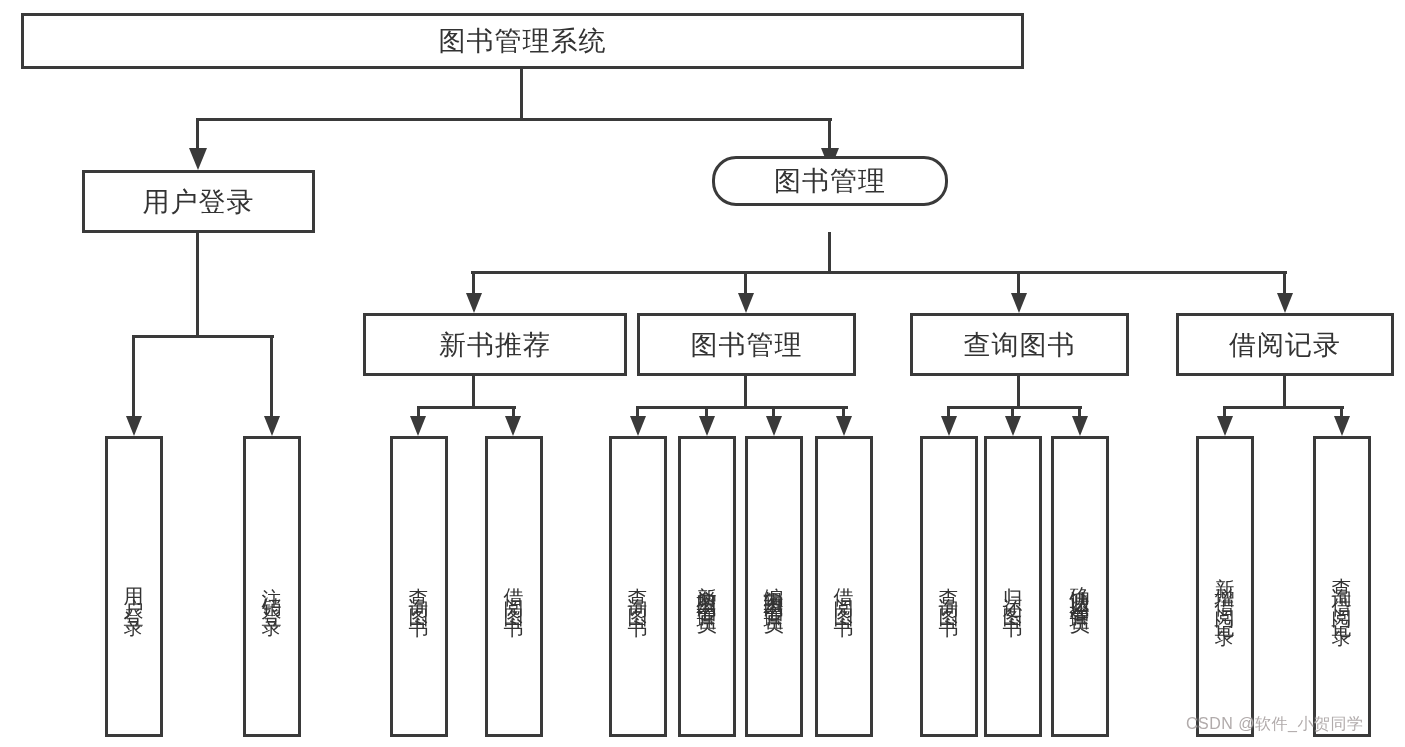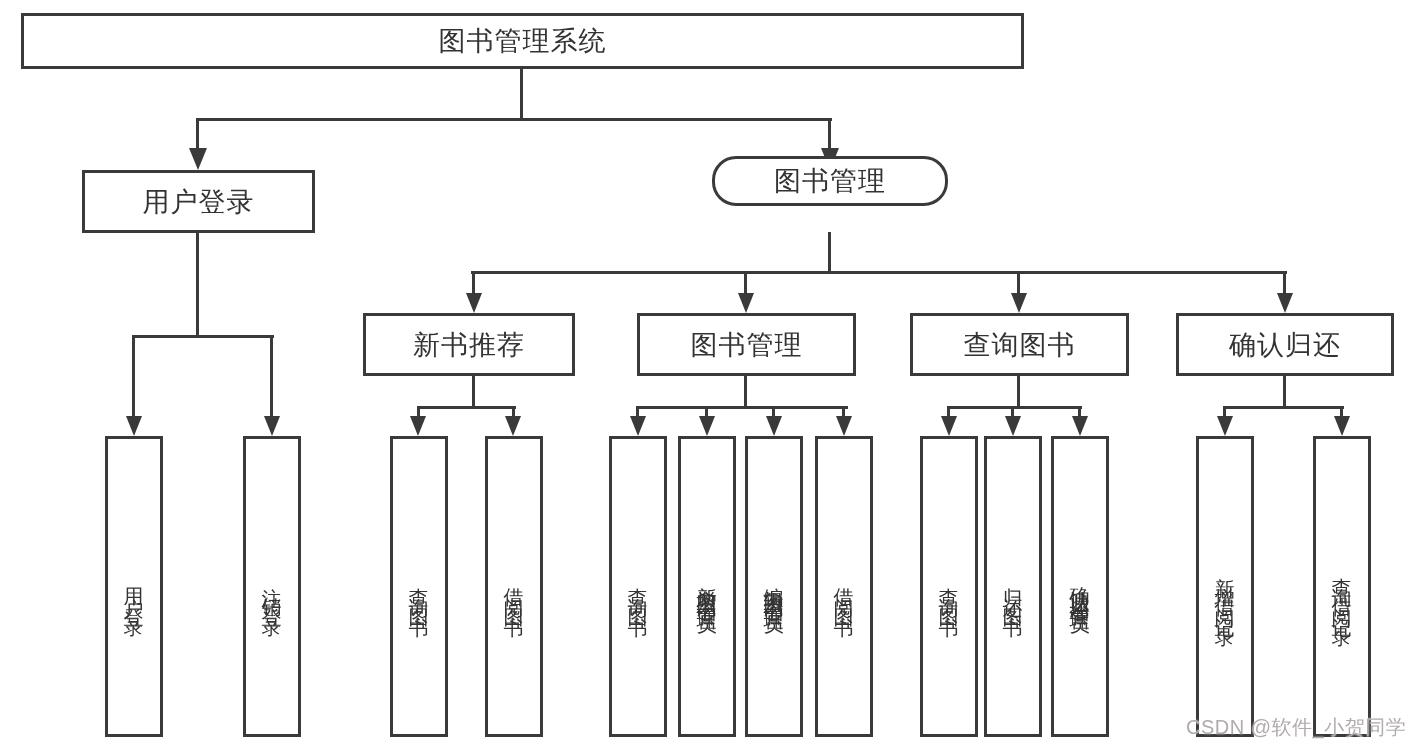--- a/index.html
+++ b/index.html
@@ -54,21 +54,21 @@
   }
   .ah.big {
     border-left-width: 9px;
     border-right-width: 9px;
     border-top-width: 22px;
   }
   .watermark {
     position: absolute;
     left: 1186px;
     top: 714px;
-    font-size: 20px;
+    font-size: 16px;
     letter-spacing: 0.5px;
     color: #b1abab;
     text-shadow: 0 0 2px #ffffff;
     white-space: nowrap;
   }
 </style>
 </head>
 <body>
 
 <div class="stage">
@@ -102,31 +102,31 @@
   <div class="line" style="left:471px; top:271px; width:816px; height:3px;"></div>
   <div class="line" style="left:472px;  top:271px; width:3px; height:26px;"></div>
   <div class="ah" style="left:466px;  top:293px;"></div>
   <div class="line" style="left:744px;  top:271px; width:3px; height:26px;"></div>
   <div class="ah" style="left:738px;  top:293px;"></div>
   <div class="line" style="left:1017px; top:271px; width:3px; height:26px;"></div>
   <div class="ah" style="left:1011px; top:293px;"></div>
   <div class="line" style="left:1283px; top:271px; width:3px; height:26px;"></div>
   <div class="ah" style="left:1277px; top:293px;"></div>
 
-  <div class="node" style="left:363px; top:313px; width:212px; height:63px;">
+  <div class="node" style="left:363px; top:313px; width:264px; height:63px;">
     <span class="hlabel">新书推荐</span>
   </div>
   <div class="node" style="left:637px; top:313px; width:219px; height:63px;">
     <span class="hlabel">图书管理</span>
   </div>
   <div class="node" style="left:910px; top:313px; width:219px; height:63px;">
     <span class="hlabel">查询图书</span>
   </div>
   <div class="node" style="left:1176px; top:313px; width:218px; height:63px;">
-    <span class="hlabel">确认归还</span>
+    <span class="hlabel">借阅记录</span>
   </div>
 
   <div class="line" style="left:472px; top:375px; width:3px;  height:33px;"></div>
   <div class="line" style="left:417px; top:406px; width:99px; height:3px;"></div>
   <div class="line" style="left:417px; top:406px; width:3px;  height:14px;"></div>
   <div class="ah" style="left:410px; top:416px;"></div>
   <div class="line" style="left:512px; top:406px; width:3px;  height:14px;"></div>
   <div class="ah" style="left:505px; top:416px;"></div>
 
   <div class="line" style="left:744px; top:375px; width:3px;   height:33px;"></div>

